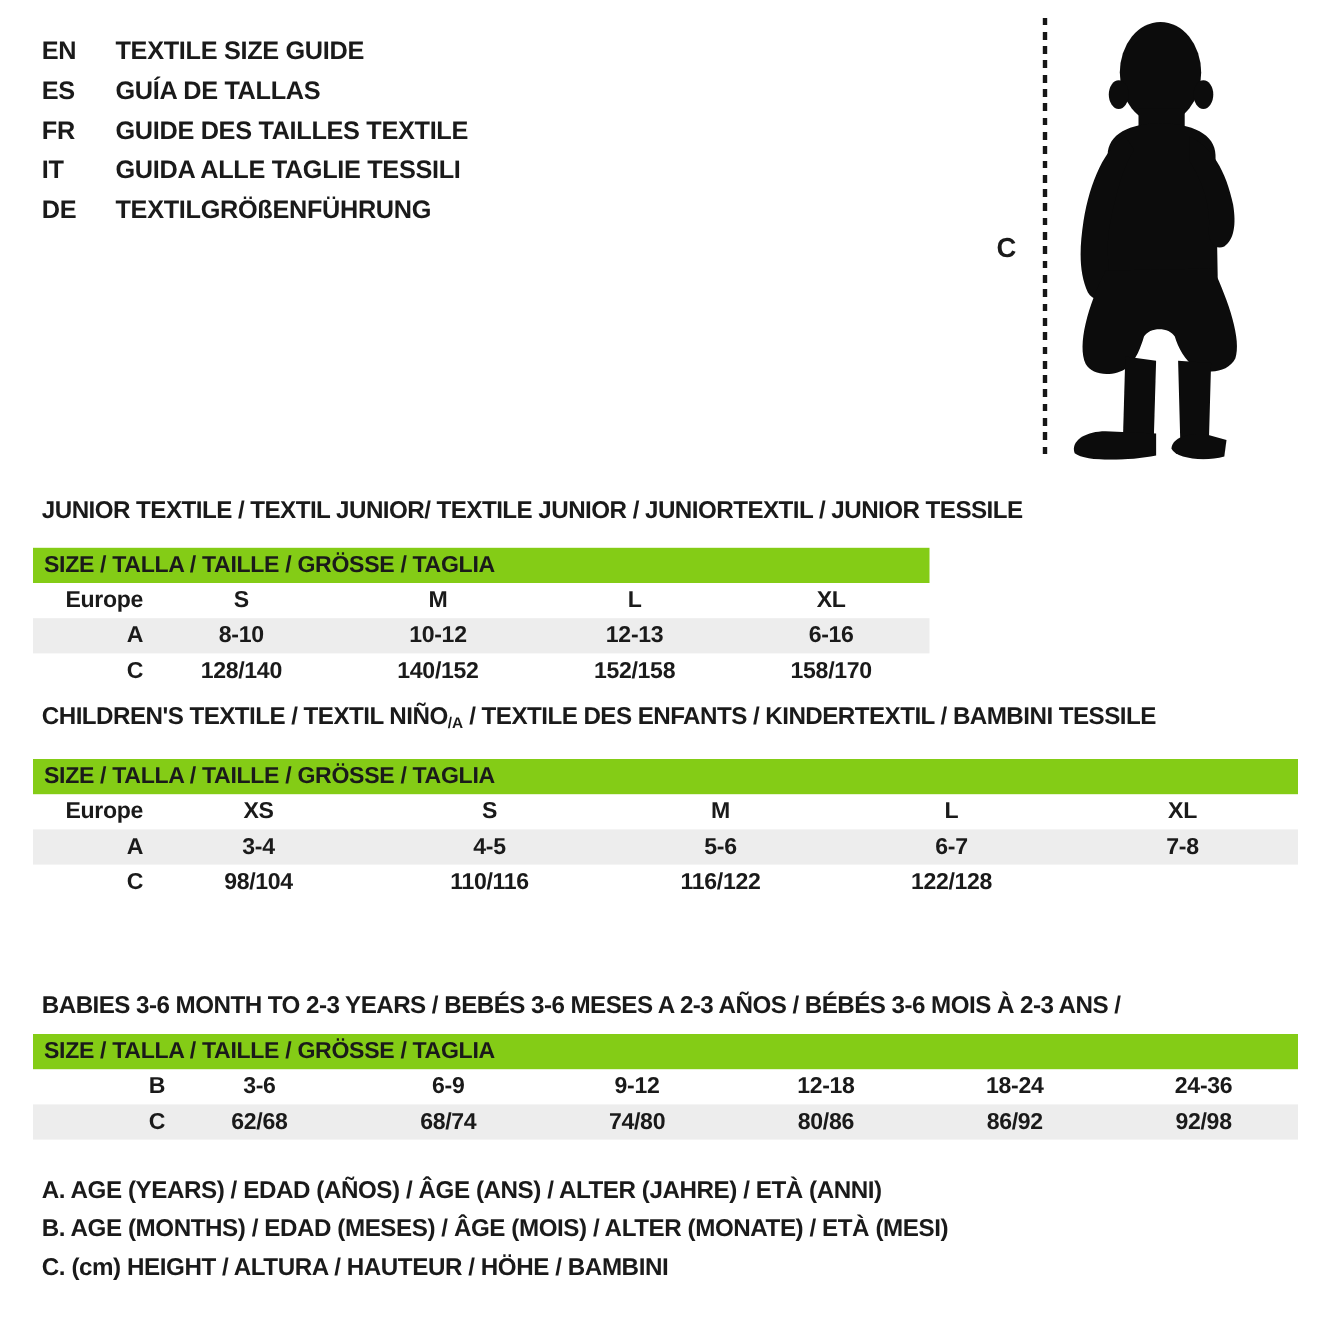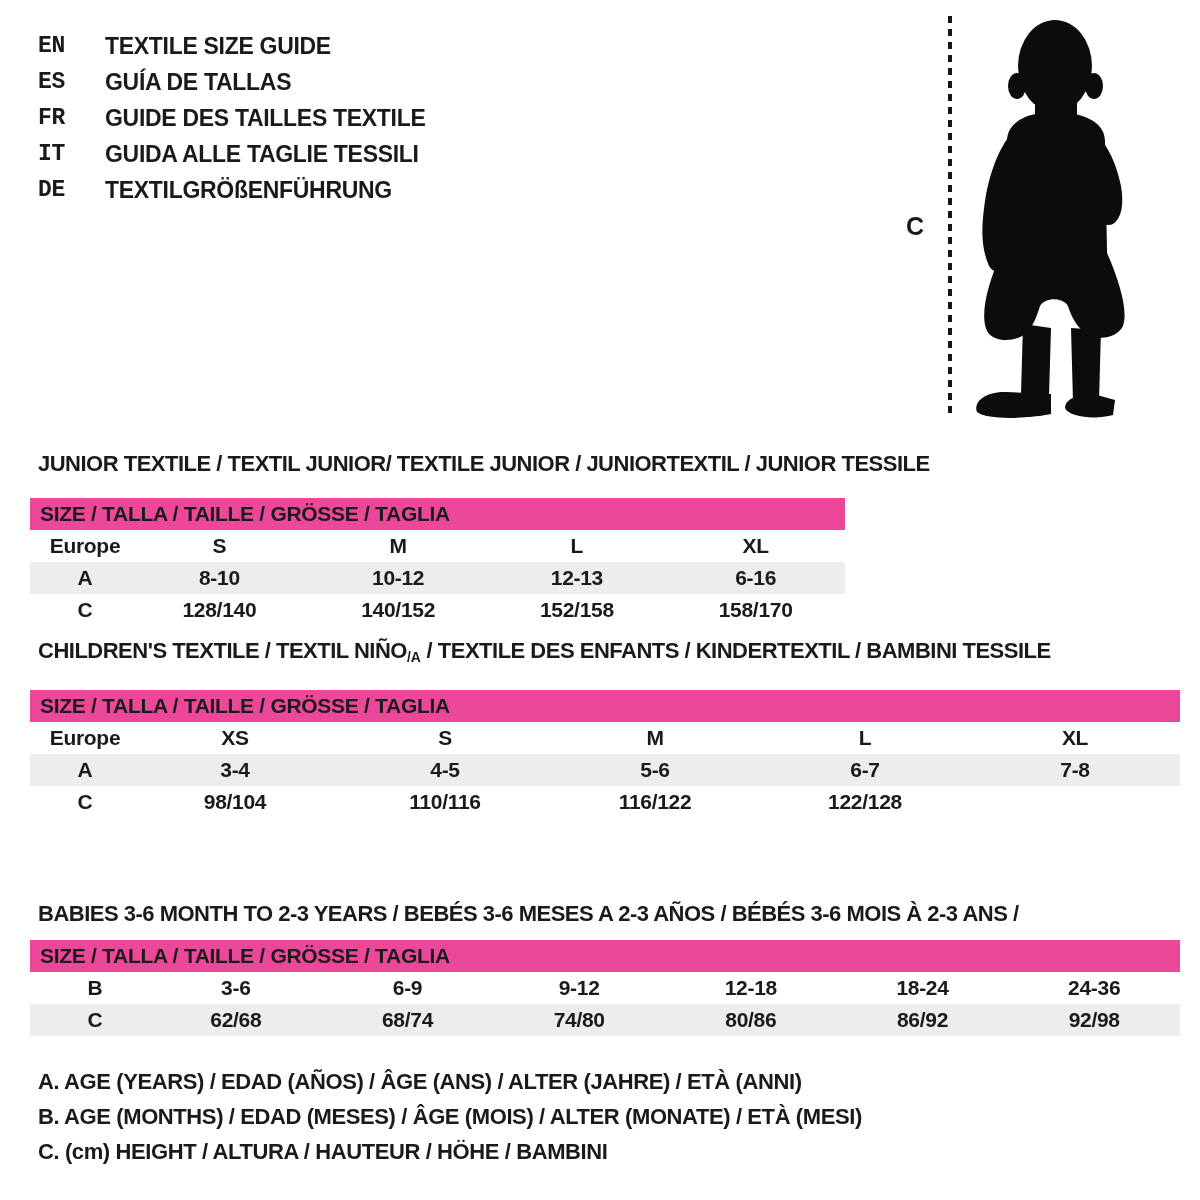--- a/index.html
+++ b/index.html
@@ -3,35 +3,35 @@
 <meta charset="utf-8">
 <style>
   html,body { margin:0; padding:0; background:#ffffff; }
   .canvas {
     position:relative; width:1200px; height:1200px; background:#ffffff;
     color:#1a1a1a; font-family:"Liberation Sans", sans-serif; overflow:hidden;
   }
   
   .lang-block { position:absolute; left:38px; top:28px; }
   .lang-row { display:flex; height:36px; line-height:36px; font-size:23px; font-weight:700; letter-spacing:-0.3px; }
-  .lang-code { width:67px;font-family:Liberation Mono, monospace; }
+  .lang-code { width:67px; }
   
   .height-line {
     position:absolute; left:948px; top:16px; width:4px; height:398px;
     background:repeating-linear-gradient(to bottom, #161616 0 7px, transparent 7px 13px);
   }
   .height-label { position:absolute; left:906px; top:212px; font-size:25px; font-weight:700; }
   .toddler { position:absolute; left:965px; top:16px; }
   
   .tbl { position:absolute; left:30px; }
   .tbl-title { padding-left:8px; font-size:22px; font-weight:700; letter-spacing:-0.5px; height:26px; line-height:26px; white-space:nowrap; }
-  .size-bar { background:#ec4899; height:32px; line-height:32px; padding-left:10px; font-size:21px; font-weight:700; letter-spacing:-0.3px; }
+  .size-bar { background:#84cc16; height:32px; line-height:32px; padding-left:10px; font-size:21px; font-weight:700; letter-spacing:-0.3px; }
   .row { display:grid; height:32px; line-height:32px; font-size:21px; font-weight:700; letter-spacing:-0.3px; }
   .row.alt { background:#ededed; }
-  .row .lbl { text-align:center; padding-left:10px; }
+  .row .lbl { text-align:right; padding-left:10px; }
   .row .val { text-align:center; }
   .tbl-junior { top:451px; width:815px; }
   .tbl-junior .size-bar { margin-top:21px; }
   .tbl-junior .row { grid-template-columns:100px repeat(4, 1fr); }
   .tbl-children { top:638px; width:1150px; }
   .tbl-children .size-bar { margin-top:26px; }
   .tbl-children .row { grid-template-columns:100px repeat(5, 1fr); }
   .tbl-babies { top:850px; width:1150px; }
   .tbl-babies .tbl-title { height:33px; line-height:33px;margin-top:47px; }
   .tbl-babies .size-bar { margin-top:10px; }

